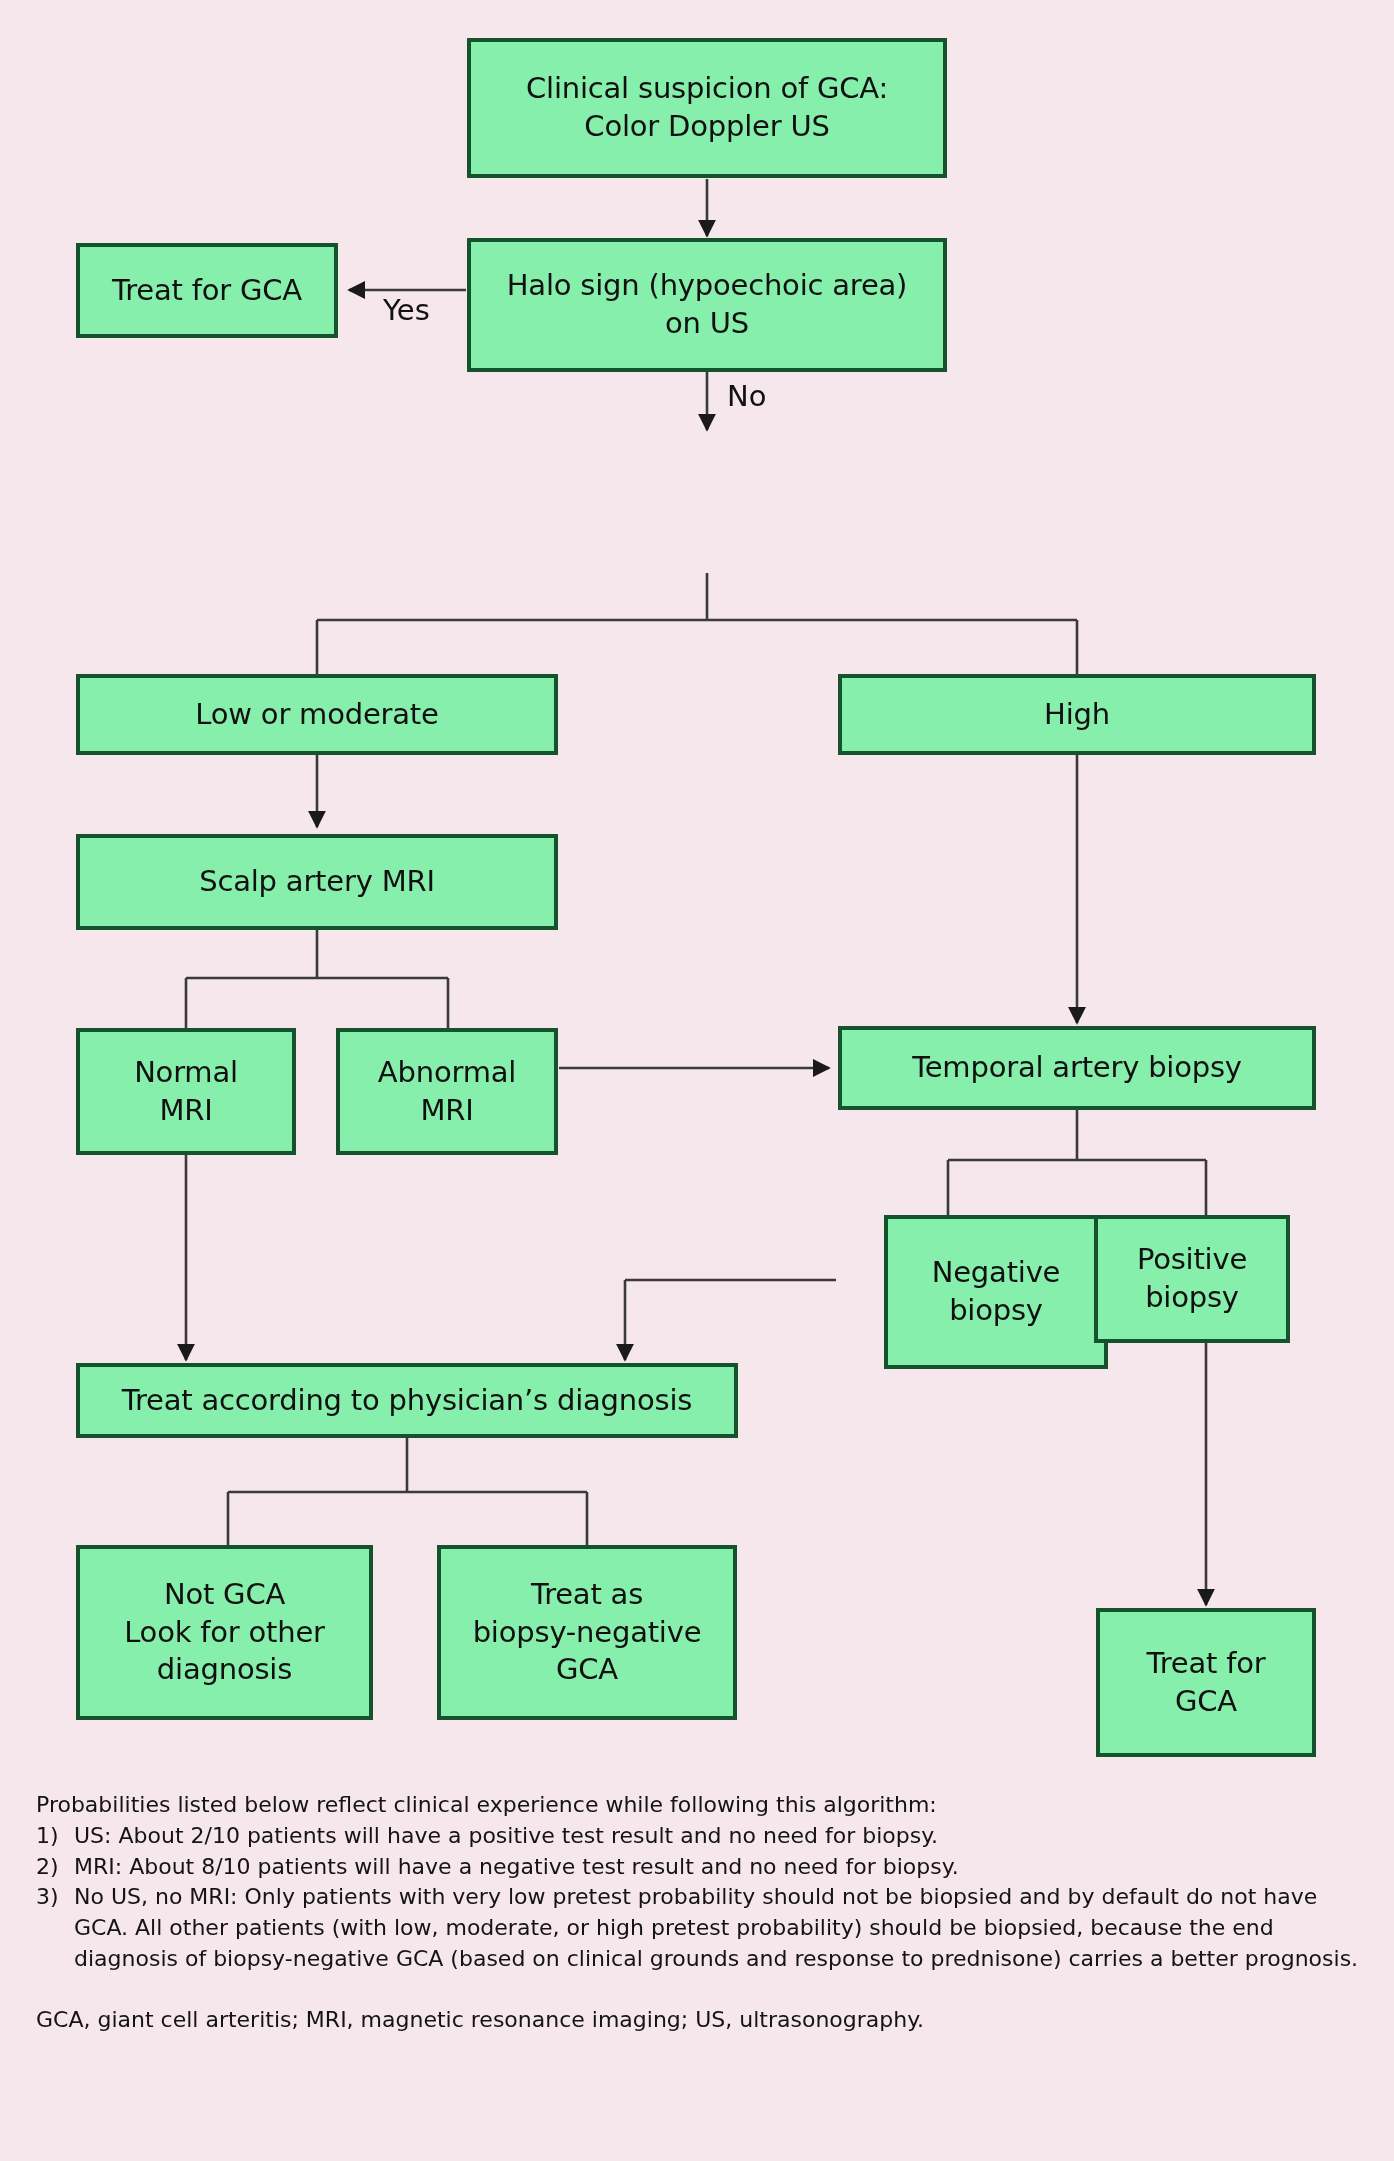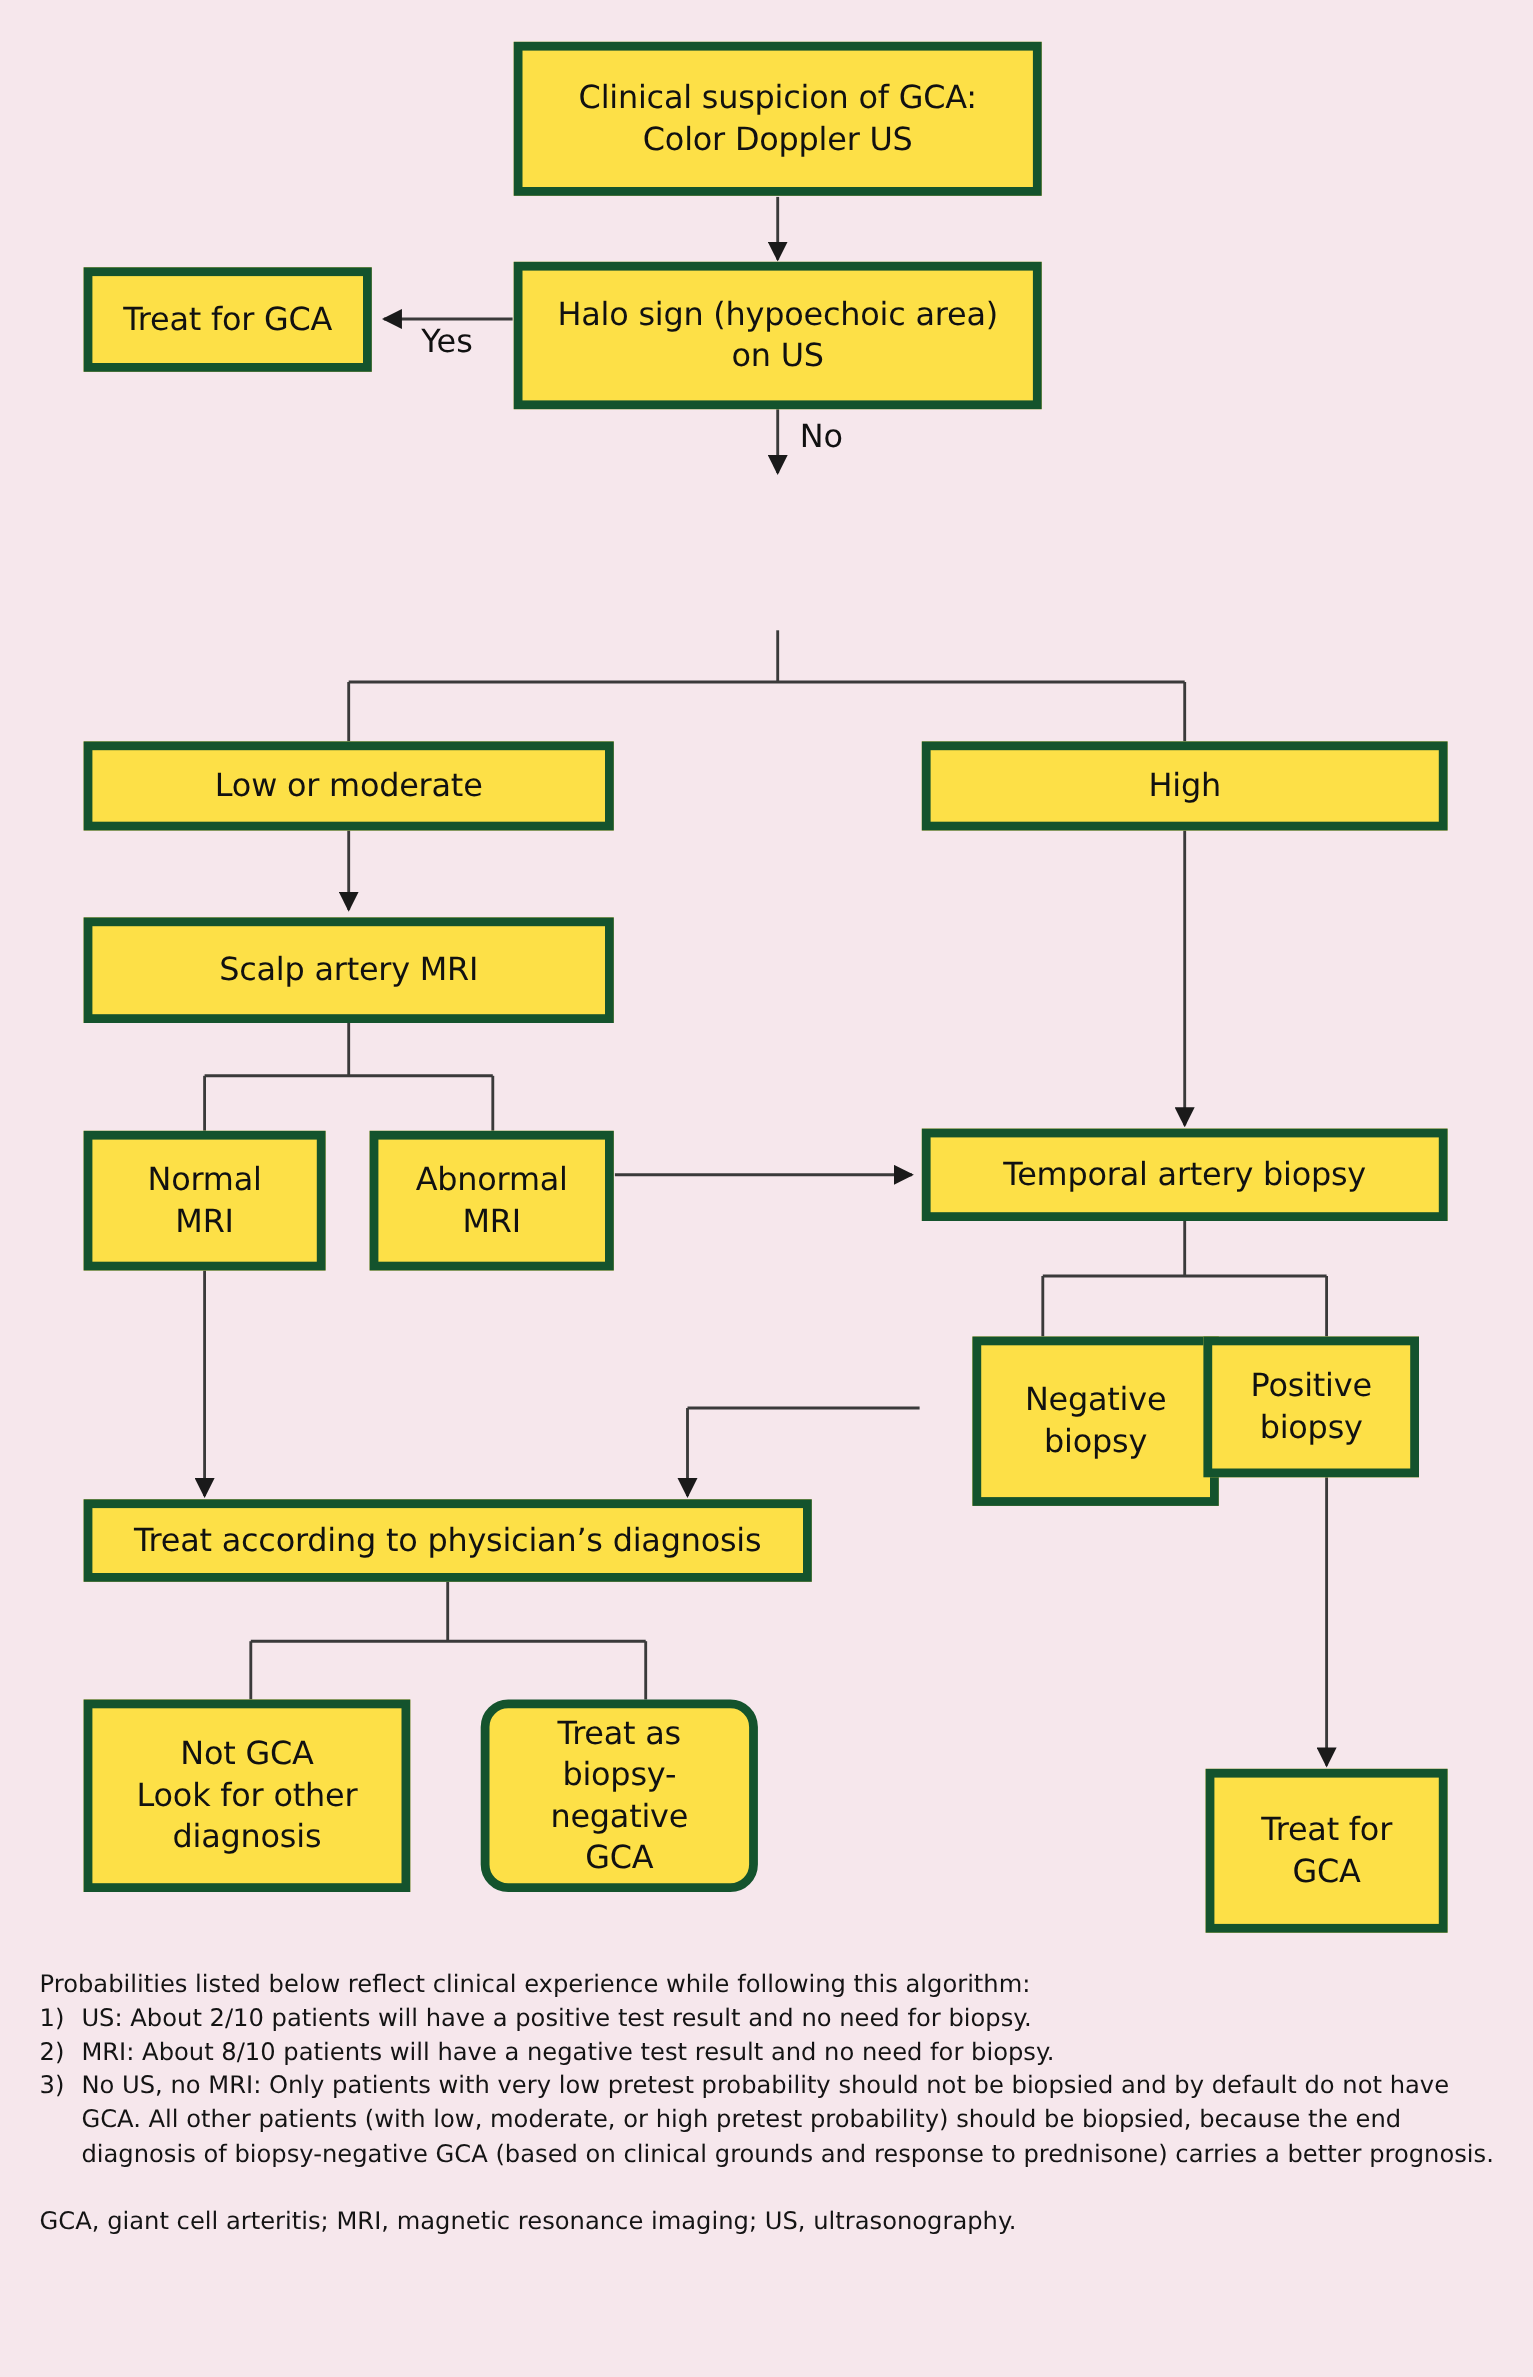--- a/index.html
+++ b/index.html
@@ -15,22 +15,22 @@
     overflow: hidden;
   }
   #flow {
     position: absolute;
     left: 0; top: 0;
     width: 1394px;
     height: 1790px;
   }
   .node {
     position: absolute;
-    background: #fde047;
-    border: 8px solid #14532d;
+    background: #86efac;
+    border: 4px solid #14532d;
     box-sizing: border-box;
     display: flex;
     align-items: center;
     justify-content: center;
     text-align: center;
     color: #111111;
     font-size: 29px;
     line-height: 1.30;
     font-family: "DejaVu Sans", sans-serif;
     letter-spacing: -0.2px;
@@ -179,21 +179,21 @@
   <div class="node" style="left:76px; top:1363px; width:662px; height:75px;">
     <span style="white-space:pre-line;">Treat according to physician’s diagnosis</span>
   </div>
 
   <div class="node" style="left:76px; top:1545px; width:297px; height:175px;">
     <span style="white-space:pre-line;">Not GCA
 Look for other
 diagnosis</span>
   </div>
 
-  <div class="node" style="left:437px; top:1545px; width:252px; height:175px;border-radius:25px;">
+  <div class="node" style="left:437px; top:1545px; width:300px; height:175px;">
     <span style="white-space:pre-line;">Treat as
 biopsy-negative
 GCA</span>
   </div>
 
   <div class="node" style="left:1096px; top:1608px; width:220px; height:149px;">
     <span style="white-space:pre-line;">Treat for
 GCA</span>
   </div>
 

